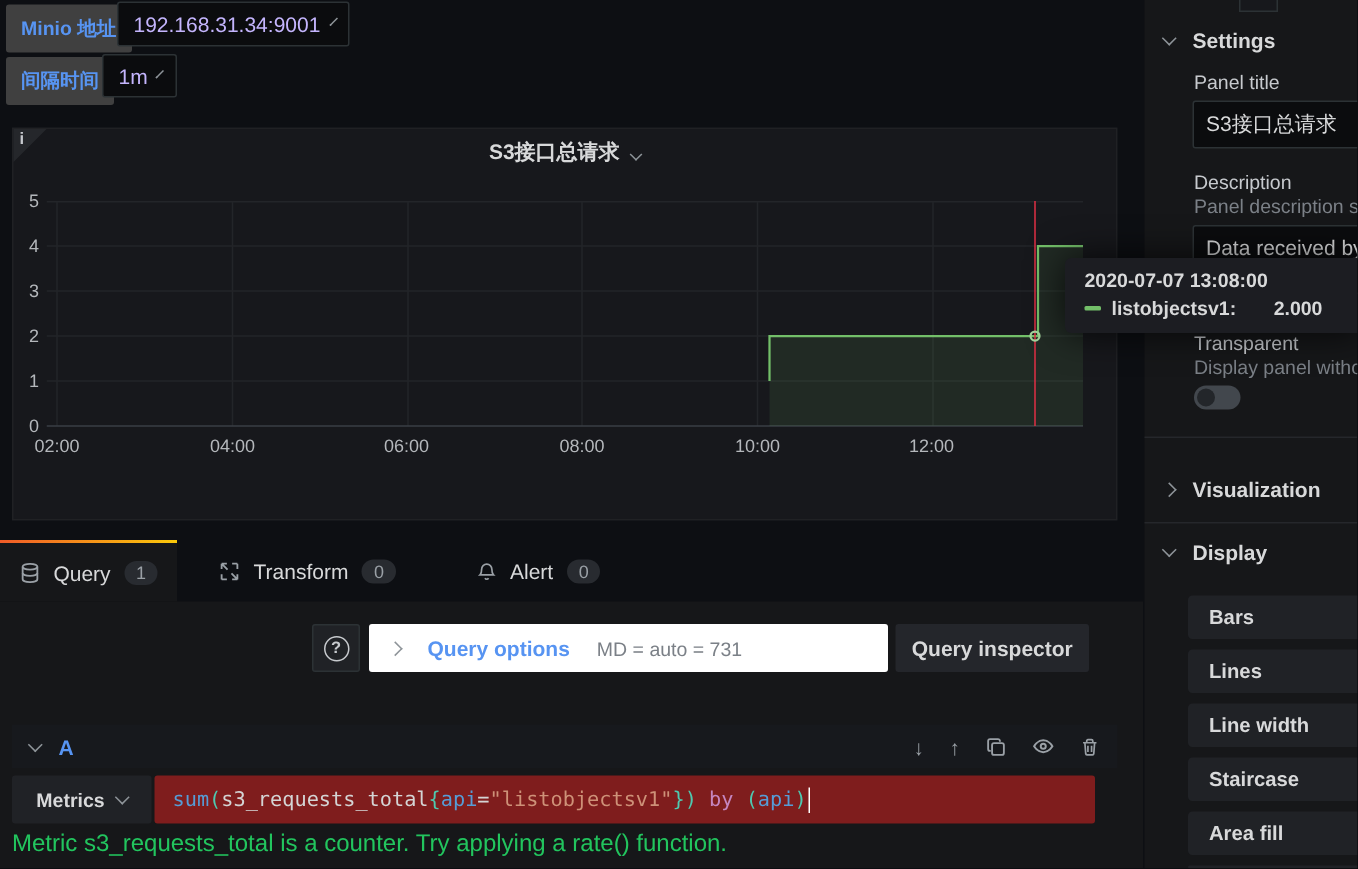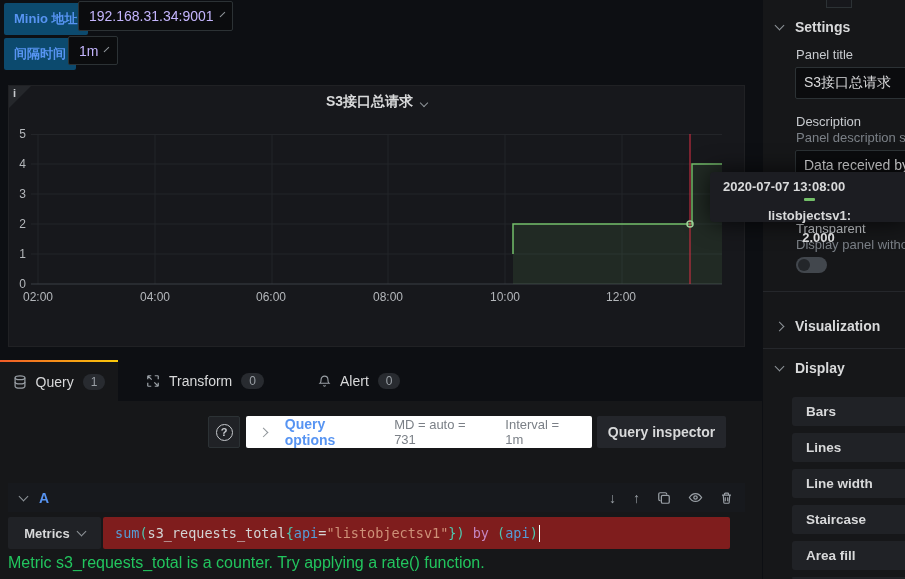--- a/index.html
+++ b/index.html
@@ -1,42 +1,42 @@
 <!DOCTYPE html>
 <html><head>
 <meta charset="utf-8">
 <style>
   * { margin:0; padding:0; box-sizing:border-box; }
   body { background:#0d0f13; font-family:"Liberation Sans", sans-serif; }
   .screen { position:relative; width:905px; height:579px; overflow:hidden; background:#0d0f13; color:#d8d9da; }
   .abs { position:absolute; }
 
   
-  .var-label { background:#0c4a6e; color:#5794F2; font-weight:bold; font-size:13px; display:flex; align-items:center; padding:16px 10px; border-radius:2px; }
+  .var-label { background:#404040; color:#5794F2; font-weight:bold; font-size:13px; display:flex; align-items:center; padding:16px 10px; border-radius:2px; }
   .var-box { background:#0b0c0e; border:1px solid #2c3235; border-radius:2px; color:#c4b5fd; font-size:14px; display:flex; align-items:center; gap:8px; padding:0 10px; }
   .chev-d { width:7px; height:7px; border-right:1.5px solid #8e9499; border-bottom:1.5px solid #8e9499; transform:rotate(45deg); display:inline-block; margin-top:-3px; }
   .chev-r { width:7px; height:7px; border-right:1.5px solid #8e9499; border-bottom:1.5px solid #8e9499; transform:rotate(-45deg); display:inline-block; }
 
   
   .panel { left:8px; top:85px; width:737px; height:262px; background:#17181c; border:1px solid rgba(255,255,255,0.04); }
   .info-corner { left:0; top:0; width:0; height:0; border-top:22px solid #25272b; border-right:22px solid transparent; }
   .info-i { left:4px; top:1px; font-size:11px; font-weight:bold; color:#c7cace; }
   .panel-title { left:0; right:0; top:7px; text-align:center; font-size:14px; font-weight:bold; color:#d8d9da; }
   .panel-title .chev-d { margin-left:8px; width:6px; height:6px; }
   .ytick { width:17px; text-align:right; font-size:12px; color:#b4b7bb; height:12px; line-height:12px; }
   .xtick { transform:translateX(-50%); font-size:12px; color:#b4b7bb; top:204px; position:absolute; }
   .legend-row { left:14px; top:234px; display:flex; align-items:center; gap:7px; font-size:13px; }
   .dash { width:15px; height:3px; background:#73bf69; border-radius:1px; display:inline-block; }
   .legend-name { color:#d8d9da; font-weight:bold; }
   .legend-current { color:#d8d9da; }
 
   
   .tooltip { left:710px; top:172px; width:196px; height:50px; background:#1c1d22; border-radius:4px 0 0 4px; box-shadow:0 0 25px rgba(0,0,0,0.75); padding:7px 10px 0 13px; z-index:60; }
   .tt-time { font-size:13px; font-weight:bold; color:#d8d9da; }
-  .tt-row { display:flex; align-items:center; gap:7px; margin-top:4px; font-size:13px; font-weight:bold;flex-direction:column; }
+  .tt-row { display:flex; align-items:center; gap:7px; margin-top:4px; font-size:13px; font-weight:bold; }
   .tt-row .dash { width:11px; }
   .tt-val { margin-left:18px; }
 
   
   .tabbar { left:0; top:360px; width:762px; height:41px; }
   .tab { position:absolute; top:0; height:41px; display:flex; align-items:center; gap:9px; font-size:14px; color:#d8d9da; }
   .tab-active { left:0; width:118px; background:#161719; border-top:2px solid; border-image:linear-gradient(90deg,#f05a28,#fbca0a) 1; justify-content:center; }
   .badge { background:#282b30; color:#9aa0a6; font-size:12px; border-radius:10px; padding:1px 8px; }
   .tab-icon svg { display:block; }
 
@@ -178,21 +178,20 @@
   </div>
 
   <div class="abs content">
     <div class="abs help-btn">
       <span class="help-q">?</span>
     </div>
     <div class="abs opt-strip">
       <span class="chev-r"></span>
       <span class="opt-label">Query options</span>
       <span class="opt-stat">MD = auto = 731</span>
-      <span class="opt-stat">Interval = 1m</span>
     </div>
     <div class="abs inspector-btn">Query inspector</div>
 
     <div class="abs qrow-head">
       <span class="chev-d"></span>
       <span class="qrow-label">A</span>
       <span class="qrow-icons">
         <span>↓</span>
         <span>↑</span>
         <span>

